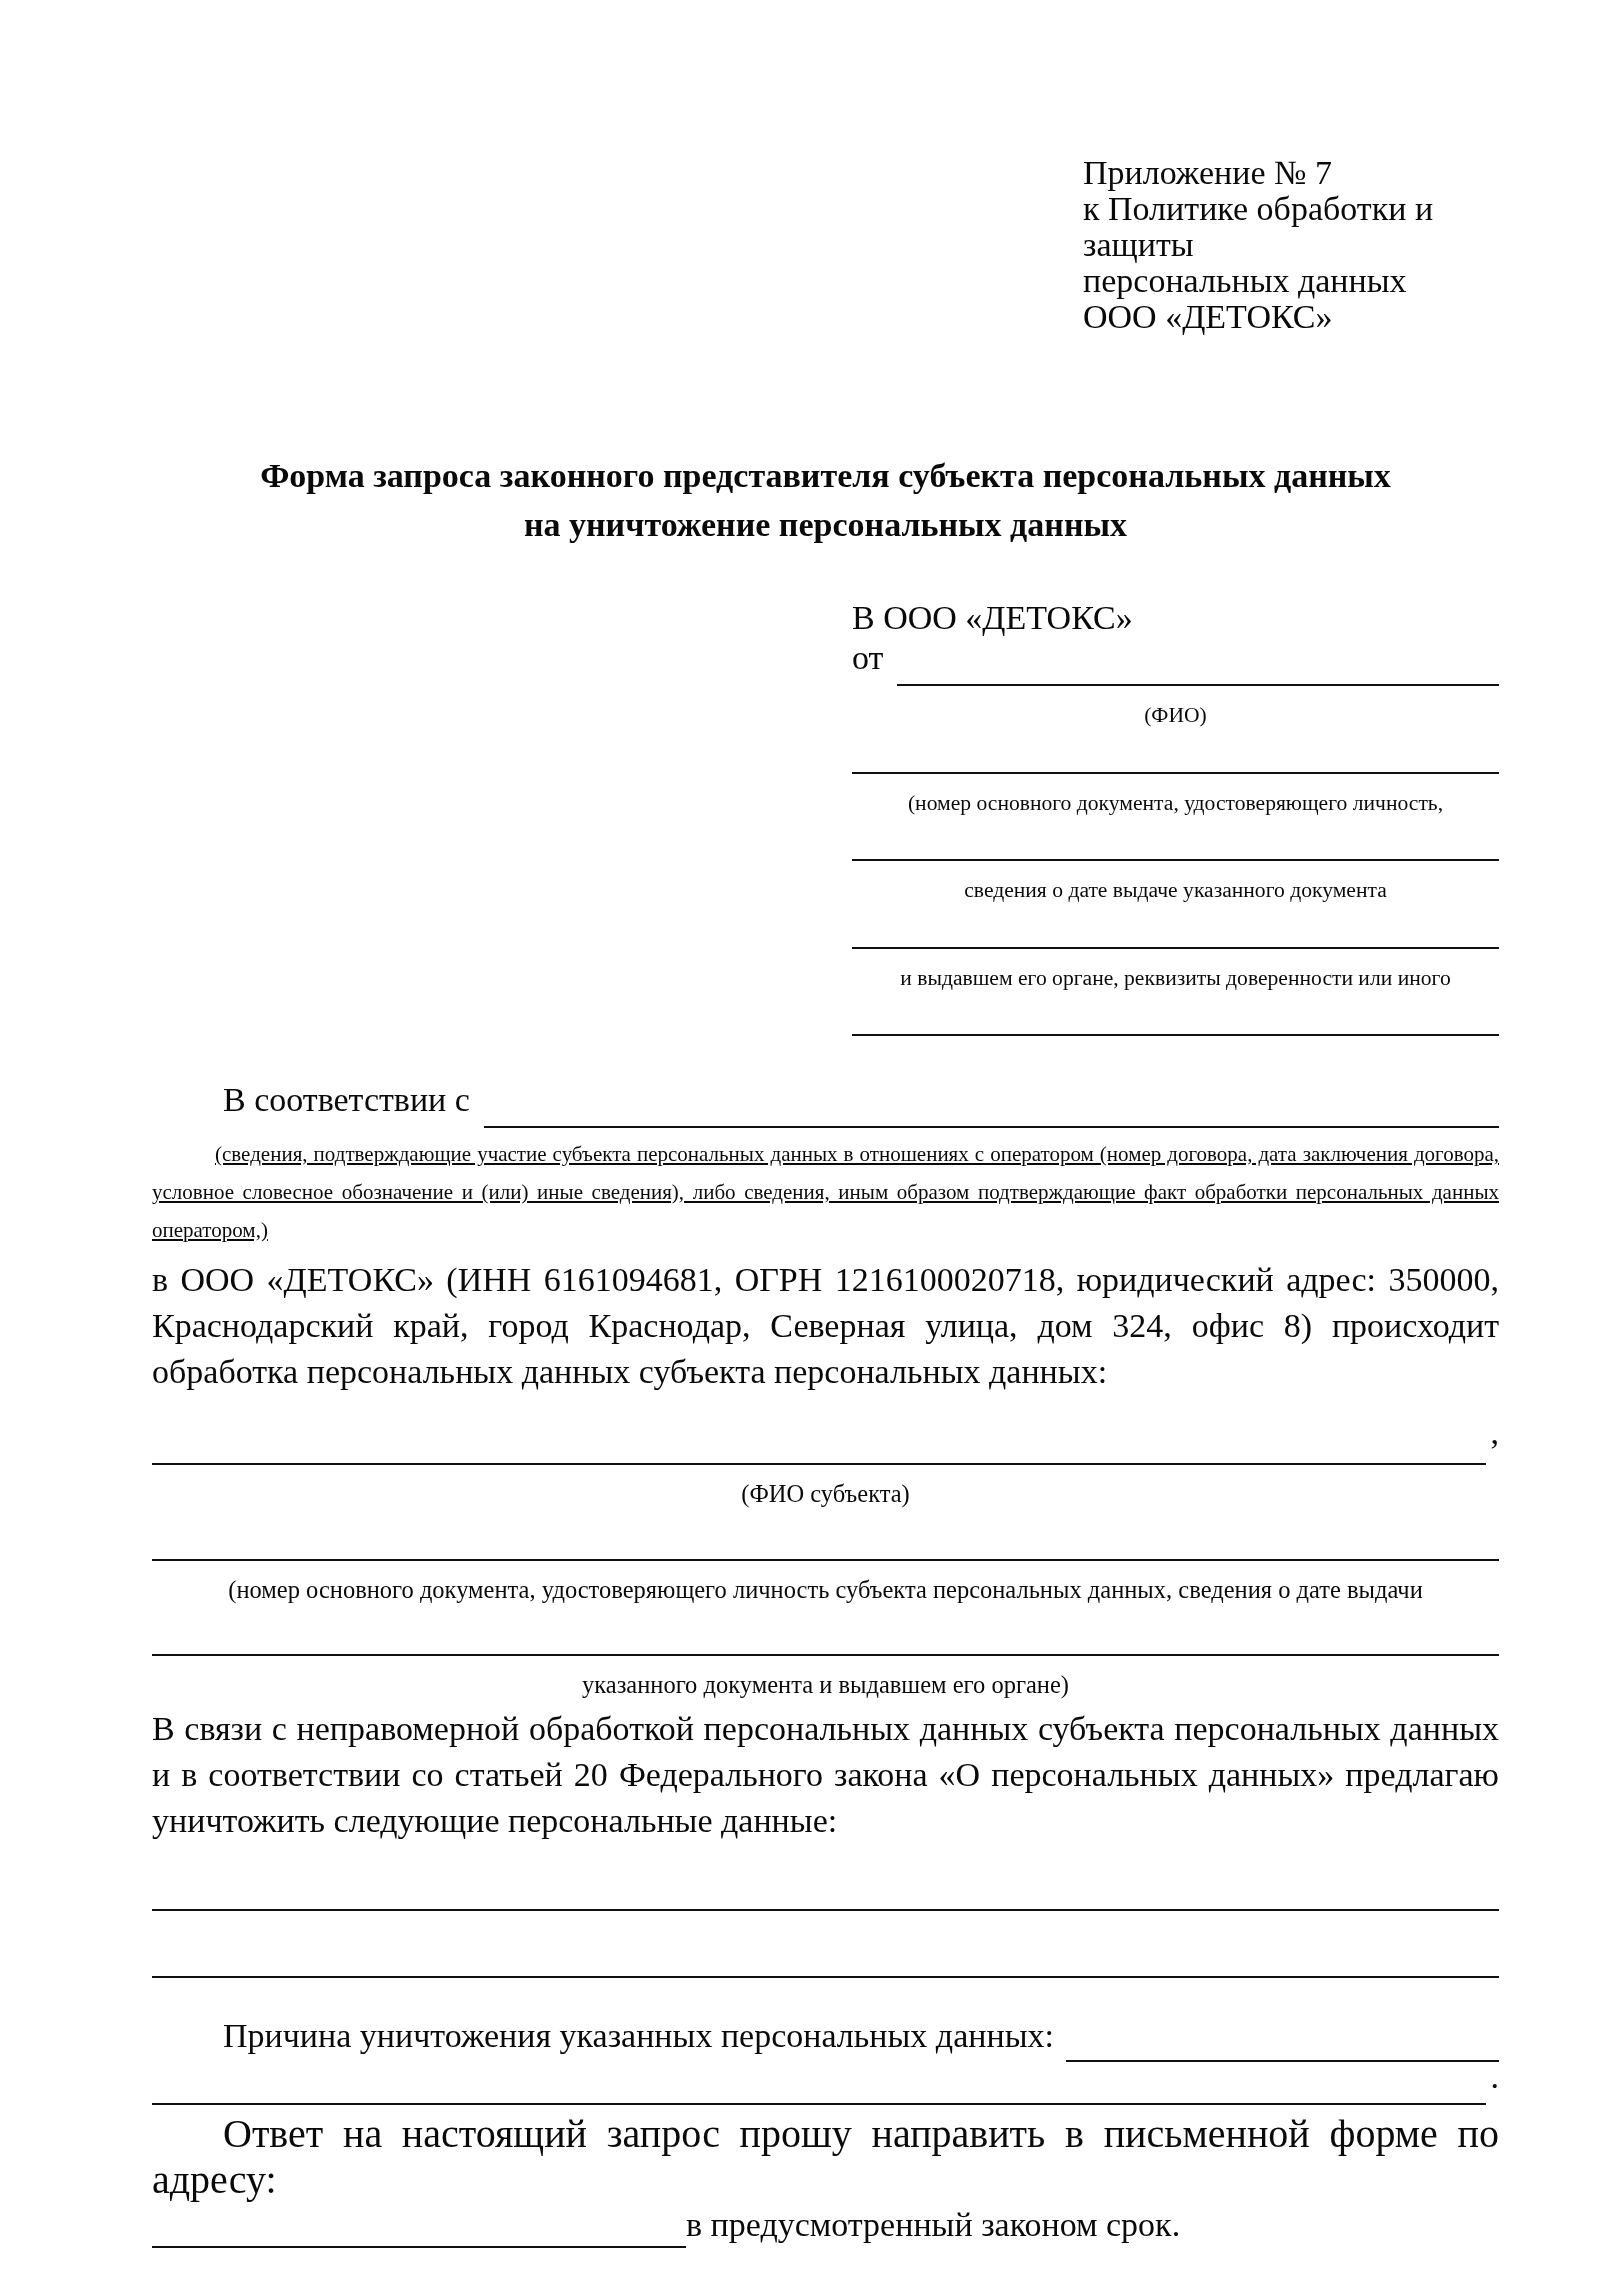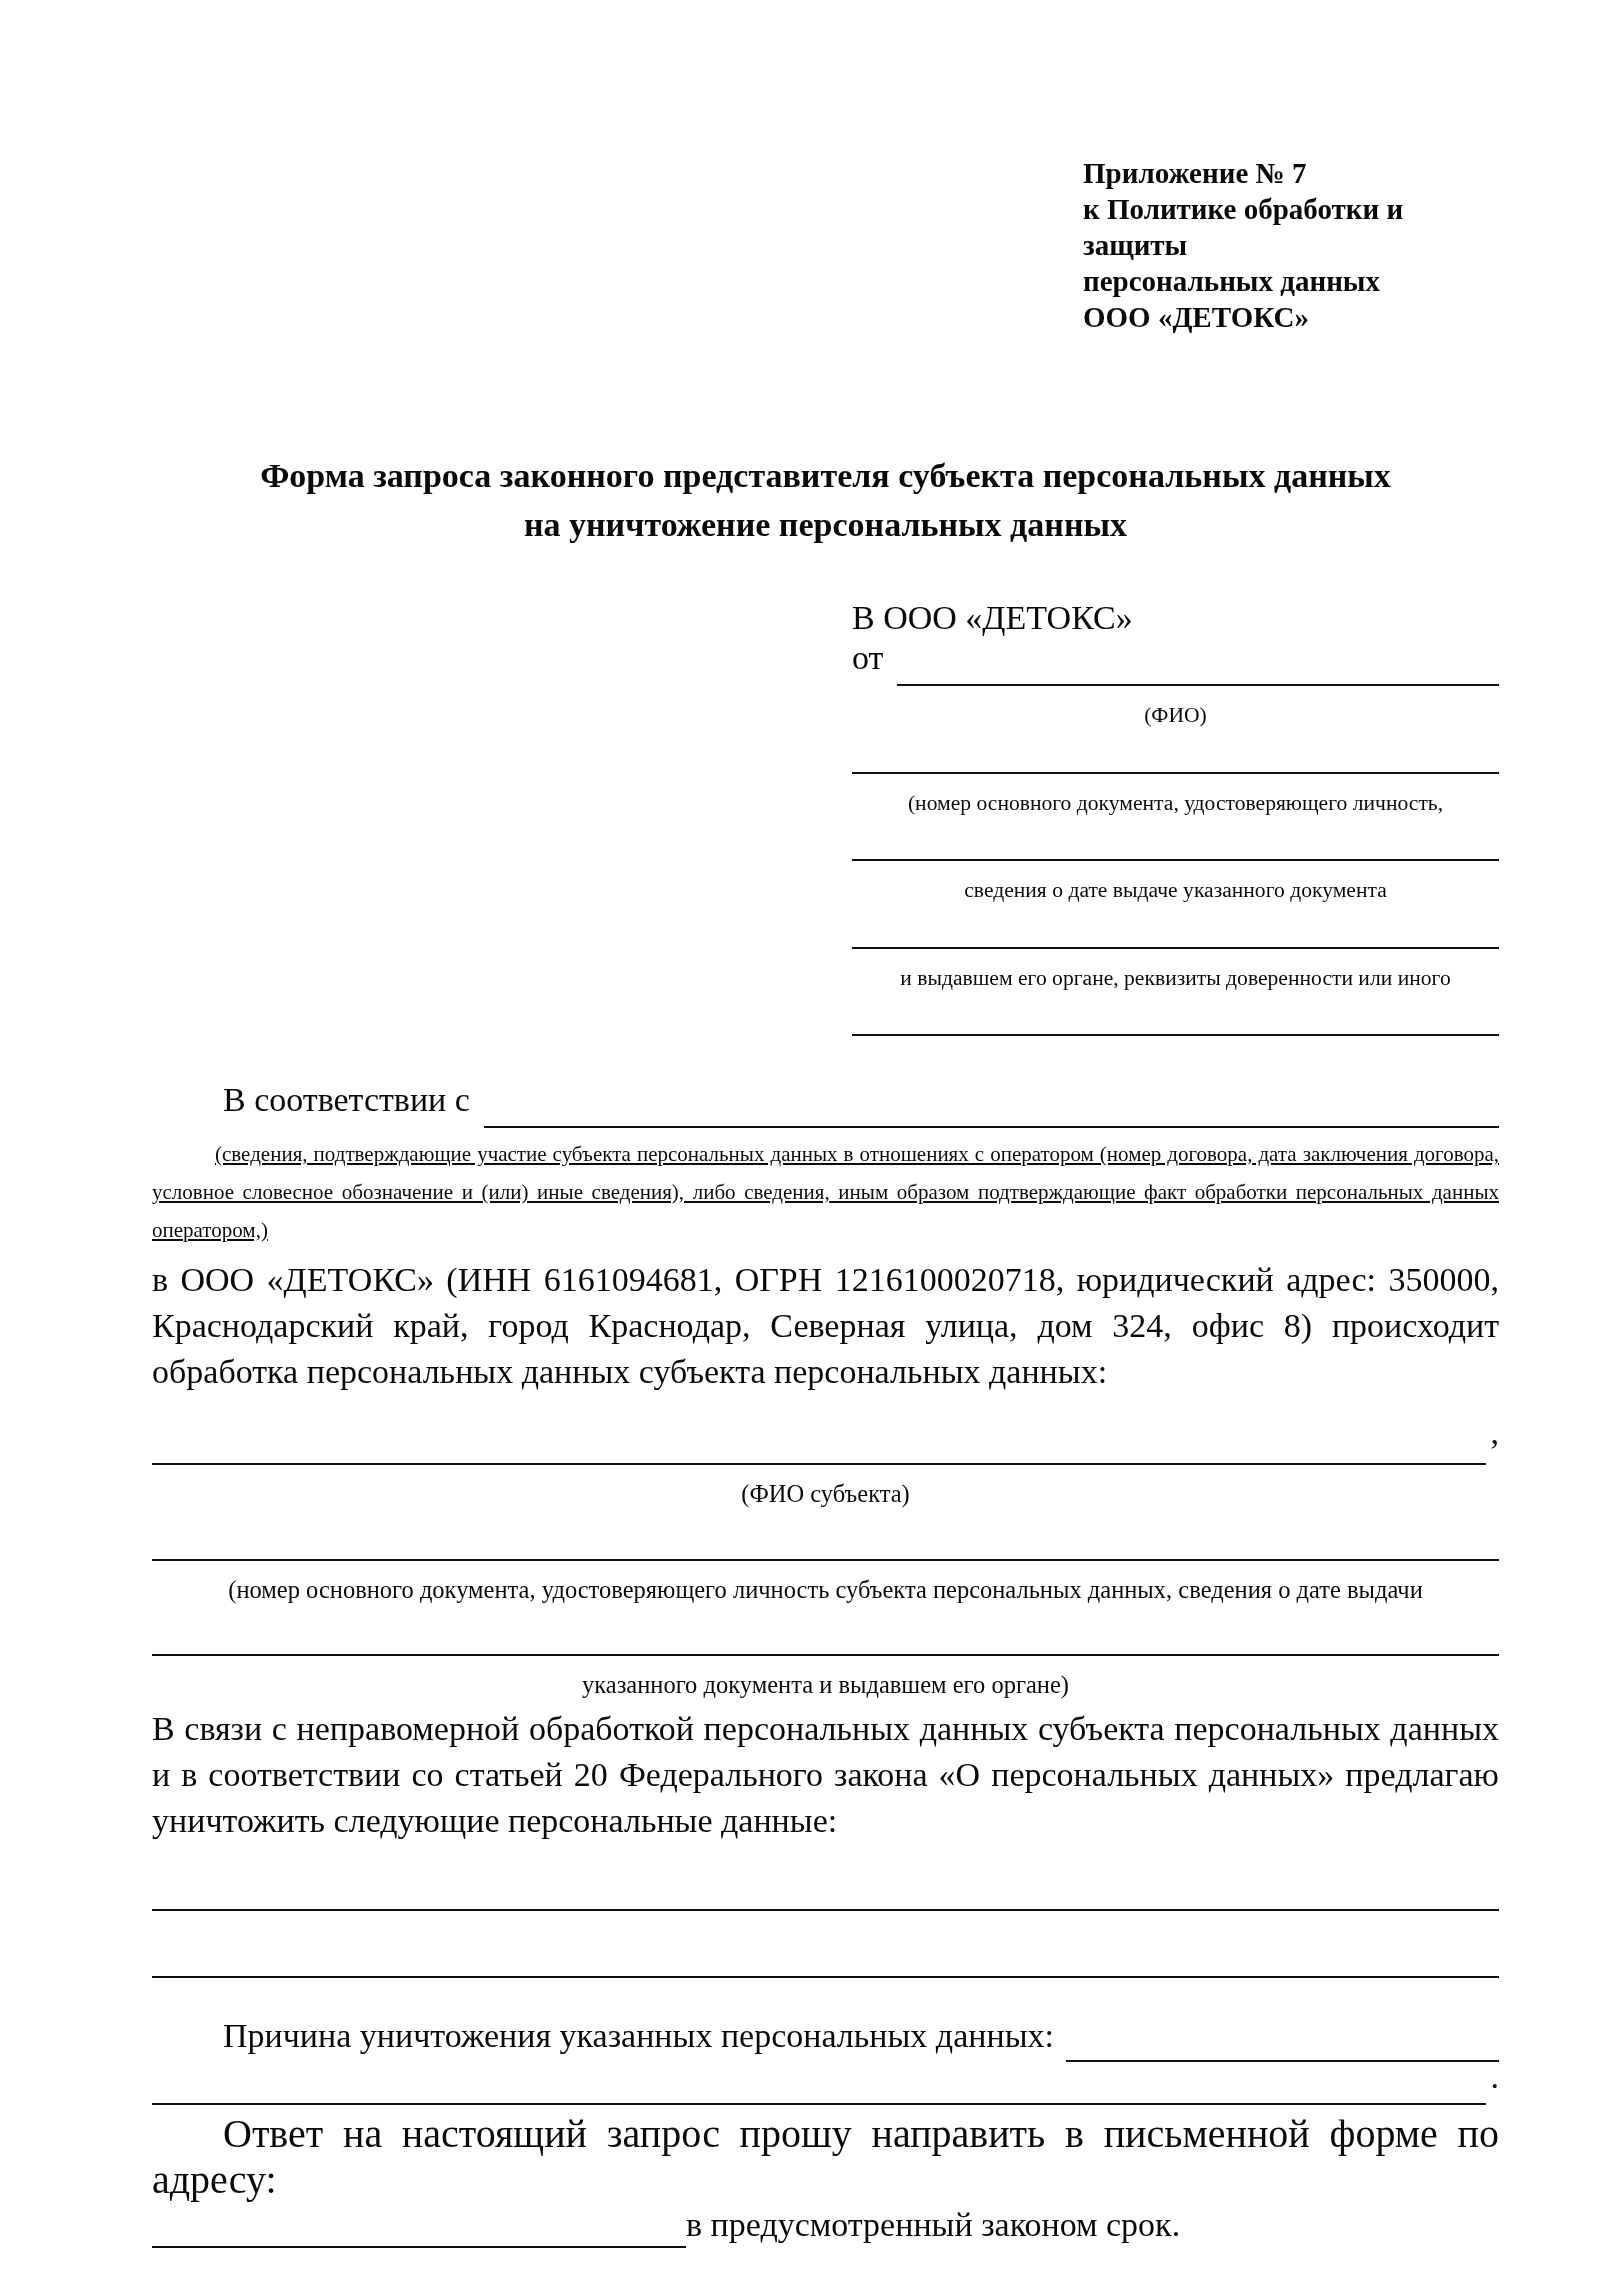--- a/index.html
+++ b/index.html
@@ -8,21 +8,21 @@
     width: 1621px;
     height: 2294px;
     background: #ffffff;
     color: #0a0a0a;
     font-family: "Liberation Serif", "DejaVu Serif", serif;
     padding: 155px 122px 0 152px;
     box-sizing: border-box;
     overflow: hidden;
   }
   
-  .hdr { margin-left: 931px; font-size: 29px; line-height: 36px; font-weight: bold; }
+  .hdr { margin-left: 931px; font-size: 34px; line-height: 36px; }
   
   .title { margin-top: 116px; text-align: center; font-weight: bold; font-size: 34px; line-height: 49px; }
   
   .addressee { width: 647px; margin-left: auto; margin-right: 0; margin-top: 47px; font-size: 34px; }
   .addr-to { line-height: 43px; }
   .flexrow { display: flex; }
   .blank { border-bottom: 2.9px solid #111111; }
   .addr-from { height: 47px; }
   .addr-from .blank { flex: 1 1 auto; margin-left: 13.7px; }
   .cap { font-size: 21.6px; line-height: 26.5px; padding-top: 16px; text-align: center; white-space: nowrap; }

